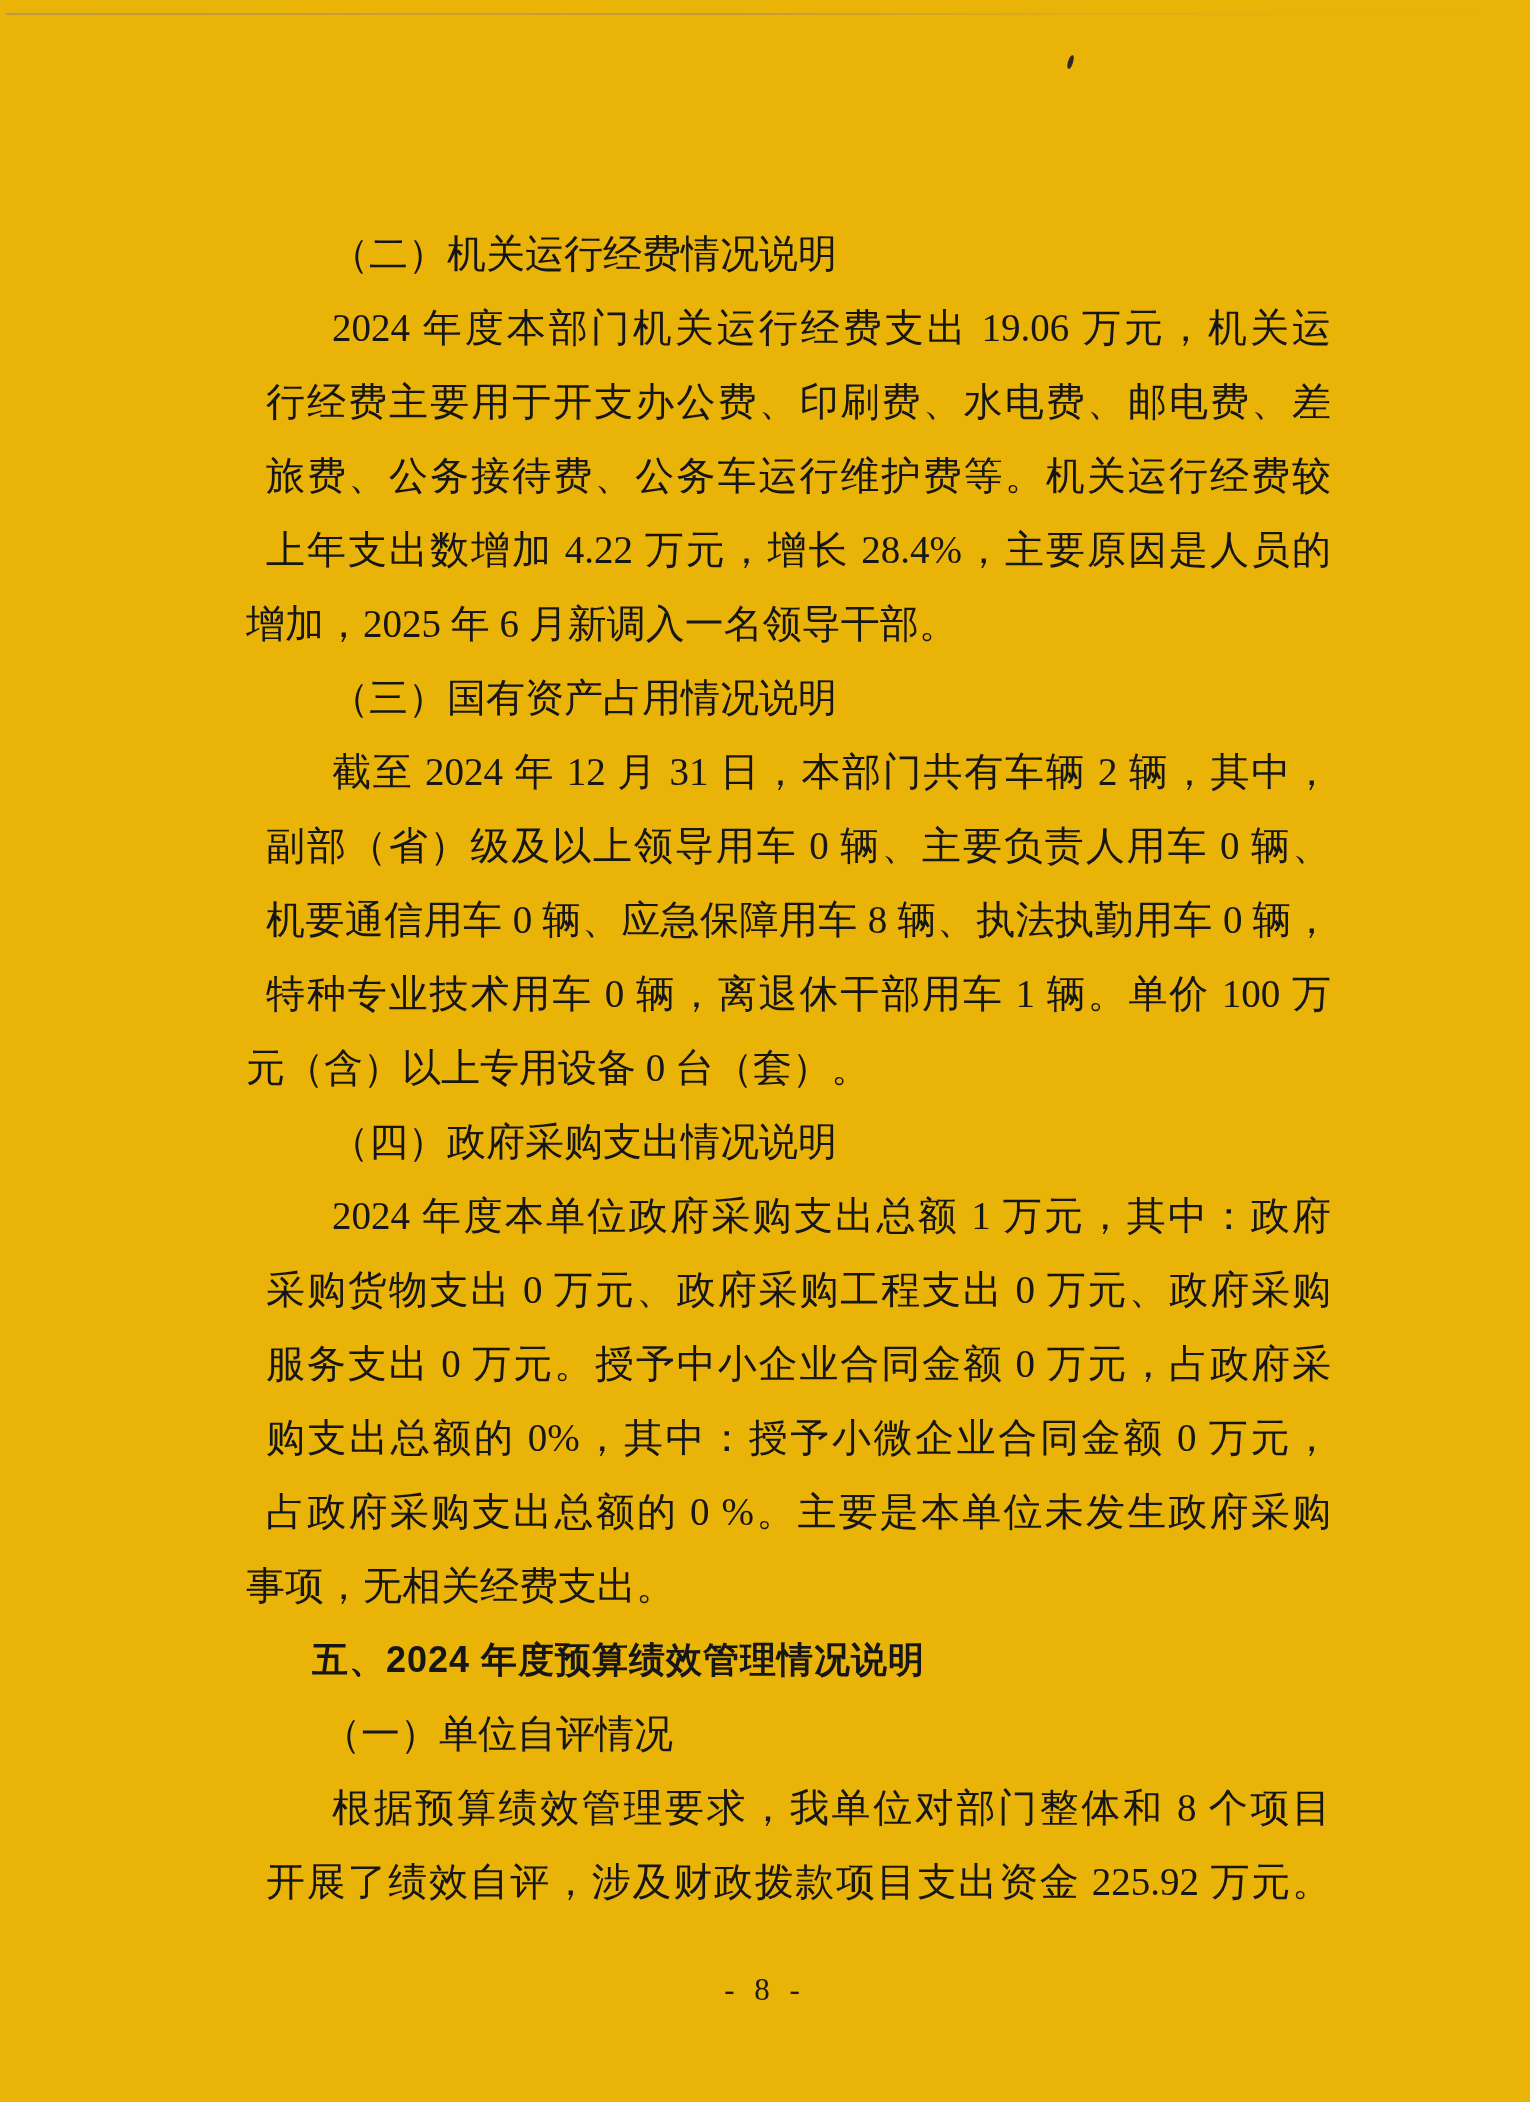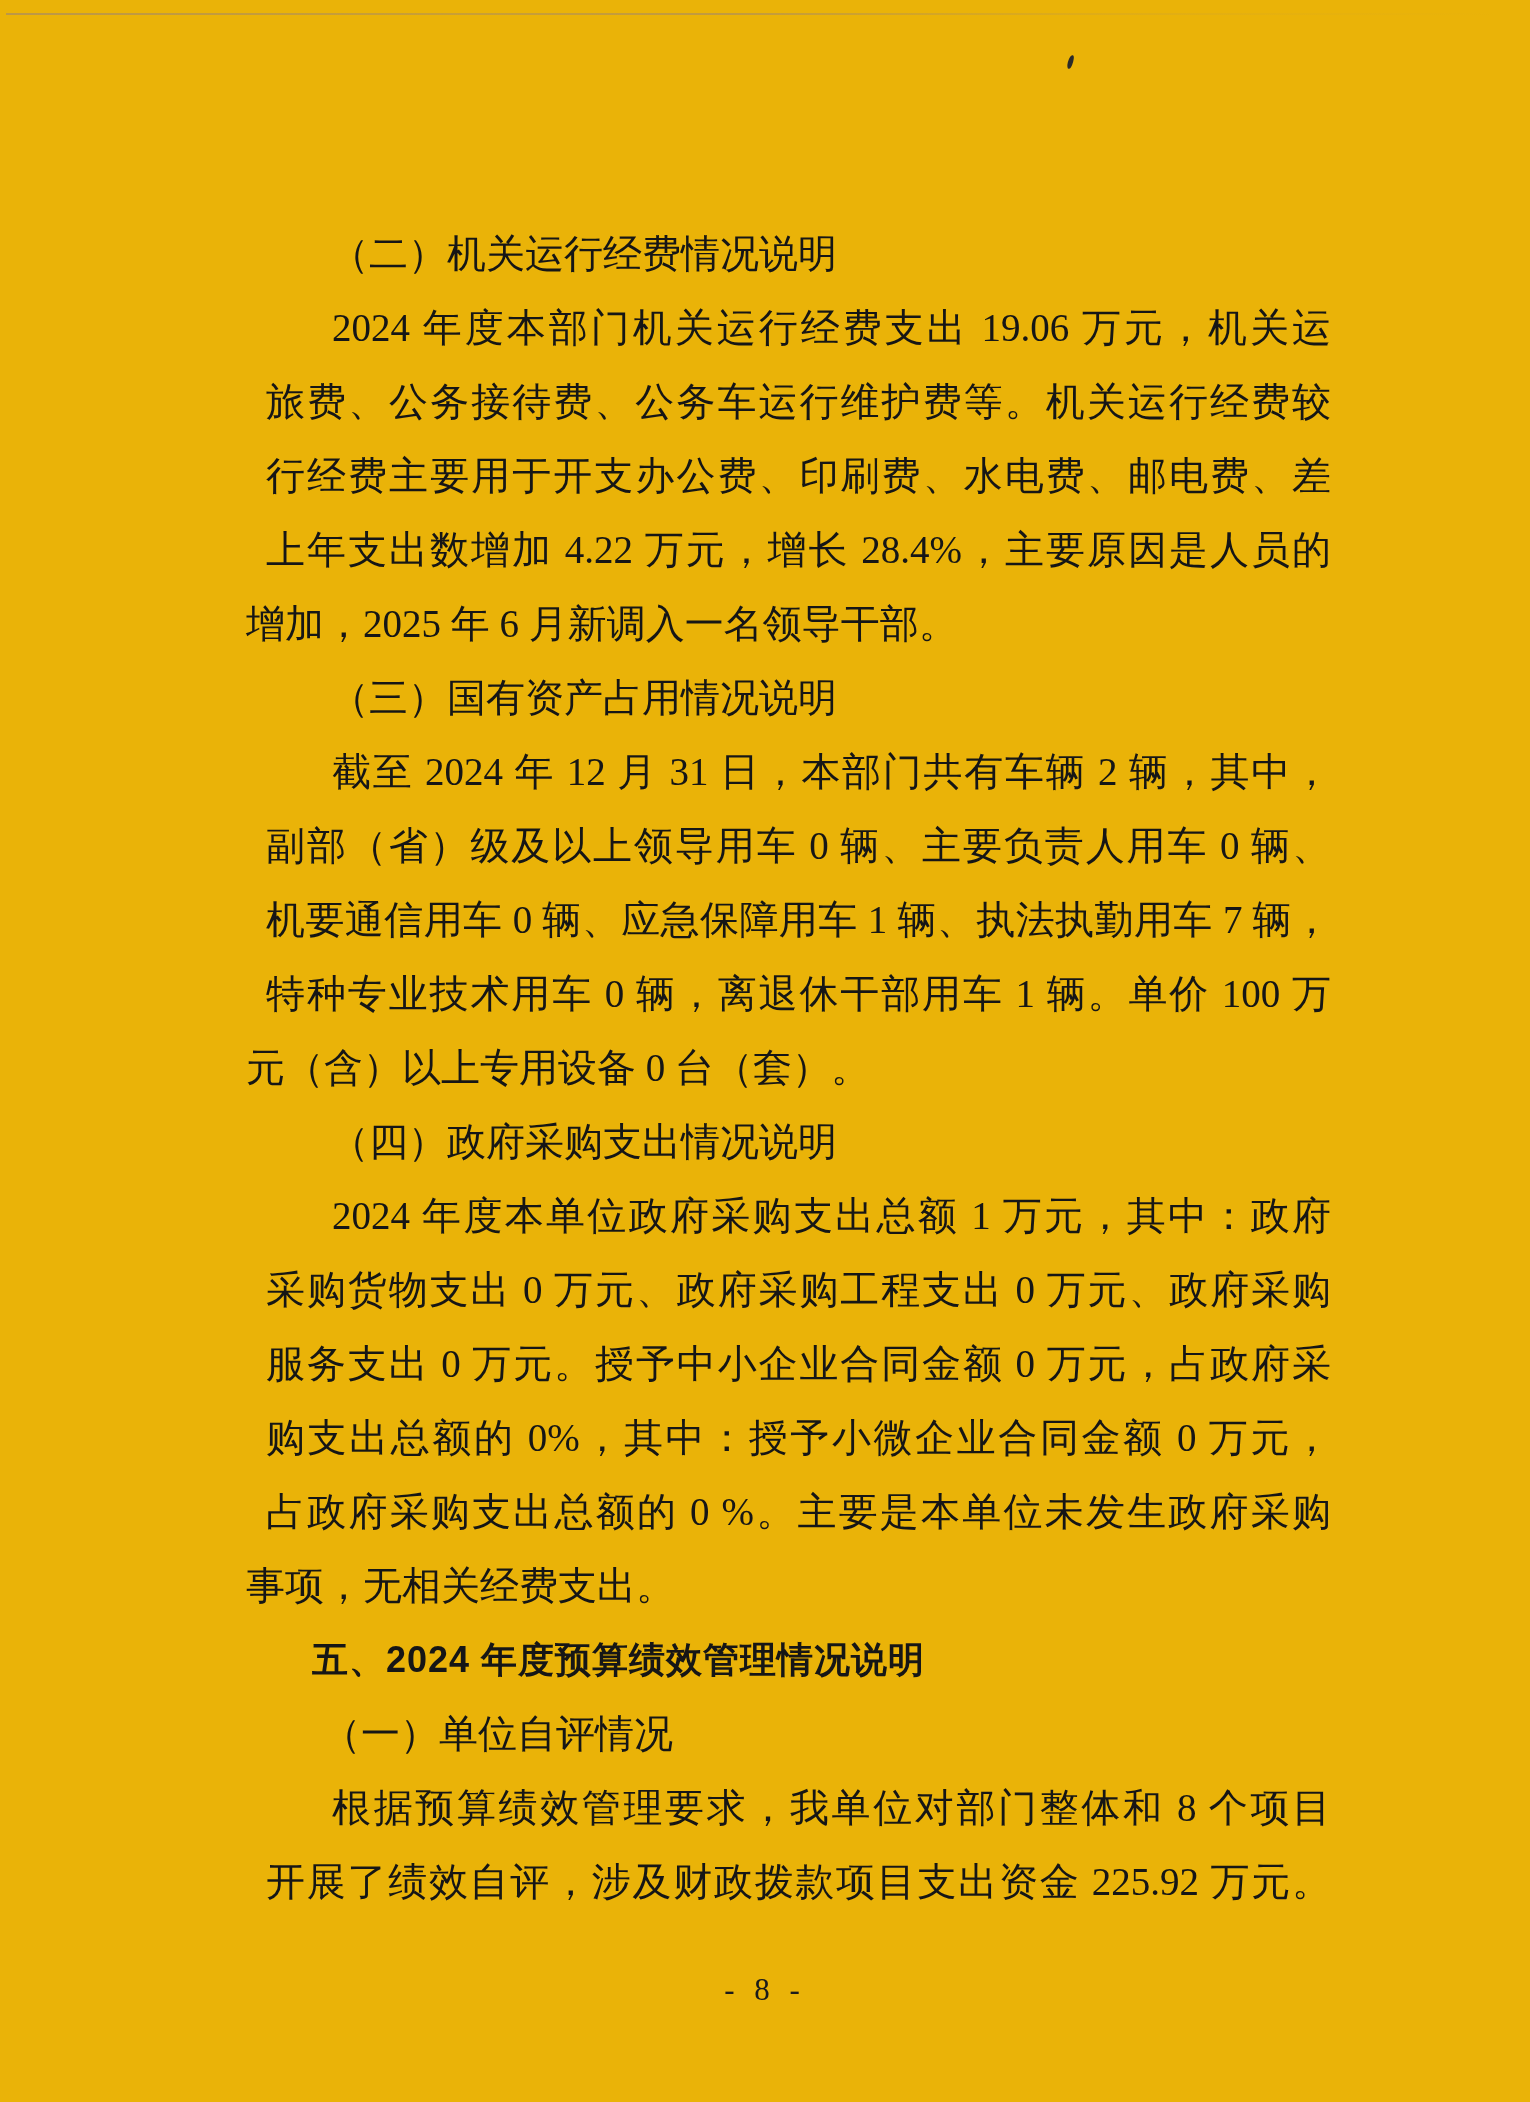--- a/index.html
+++ b/index.html
@@ -89,28 +89,28 @@
 </style>
 </head>
 <body>
 
 <div class="page">
   <div class="scan-line"></div>
   <div class="ink-speck"></div>
   <main class="text-block" id="text-block">
       <div class="line subheading">（二）机关运行经费情况说明</div>
       <div class="line paragraph-first justify">2024 年度本部门机关运行经费支出 19.06 万元，机关运</div>
+      <div class="line body justify">行经费主要用于开支办公费、印刷费、水电费、邮电费、差</div>
       <div class="line body justify">旅费、公务接待费、公务车运行维护费等。机关运行经费较</div>
-      <div class="line body justify">行经费主要用于开支办公费、印刷费、水电费、邮电费、差</div>
       <div class="line body justify">上年支出数增加 4.22 万元，增长 28.4%，主要原因是人员的</div>
       <div class="line body">增加，2025 年 6 月新调入一名领导干部。</div>
       <div class="line subheading">（三）国有资产占用情况说明</div>
       <div class="line paragraph-first justify">截至 2024 年 12 月 31 日，本部门共有车辆 2 辆，其中，</div>
       <div class="line body justify">副部（省）级及以上领导用车 0 辆、主要负责人用车 0 辆、</div>
-      <div class="line body justify">机要通信用车 0 辆、应急保障用车 1 辆、执法执勤用车 7 辆，</div>
+      <div class="line body justify">机要通信用车 0 辆、应急保障用车 8 辆、执法执勤用车 0 辆，</div>
       <div class="line body justify">特种专业技术用车 0 辆，离退休干部用车 1 辆。单价 100 万</div>
       <div class="line body">元（含）以上专用设备 0 台（套）。</div>
       <div class="line subheading">（四）政府采购支出情况说明</div>
       <div class="line paragraph-first justify">2024 年度本单位政府采购支出总额 1 万元，其中：政府</div>
       <div class="line body justify">采购货物支出 0 万元、政府采购工程支出 0 万元、政府采购</div>
       <div class="line body justify">服务支出 0 万元。授予中小企业合同金额 0 万元，占政府采</div>
       <div class="line body justify">购支出总额的 0%，其中：授予小微企业合同金额 0 万元，</div>
       <div class="line body justify">占政府采购支出总额的 0 %。主要是本单位未发生政府采购</div>
       <div class="line body">事项，无相关经费支出。</div>
       <div class="line heading-bold">五、2024 年度预算绩效管理情况说明</div>

